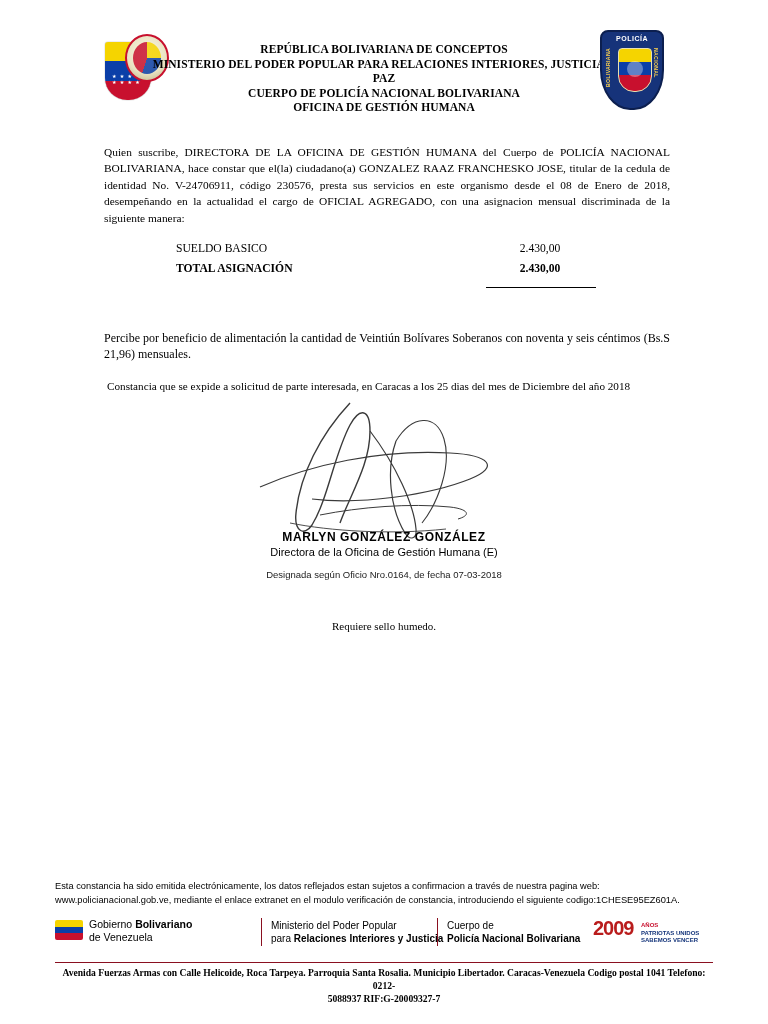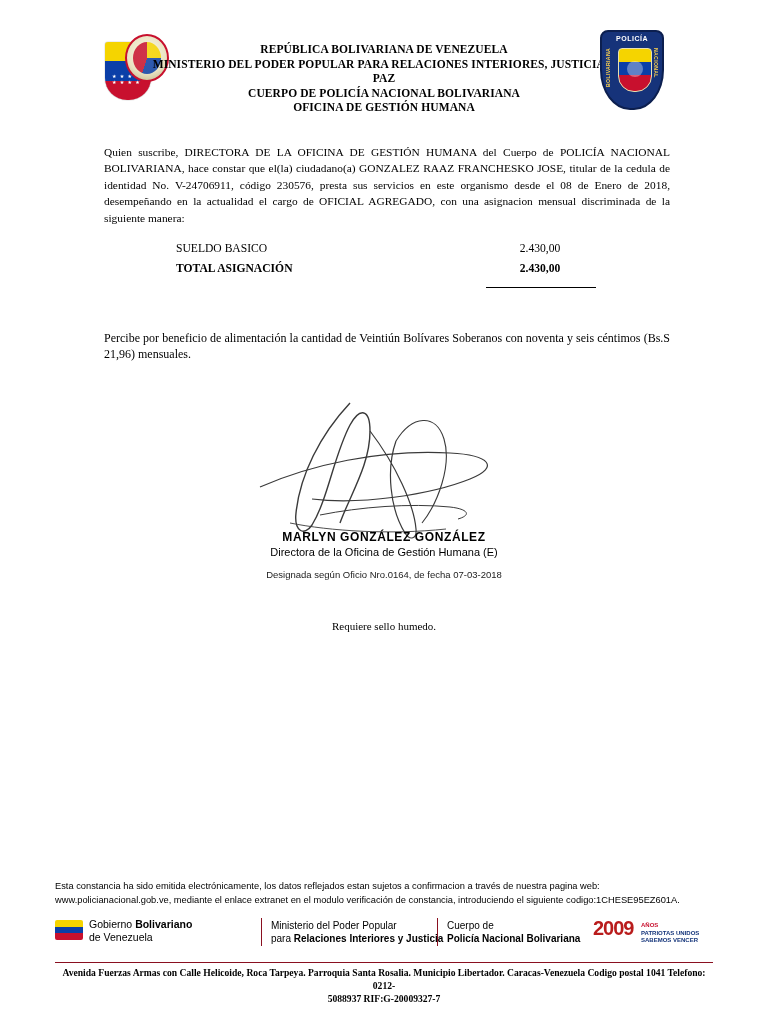--- a/index.html
+++ b/index.html
@@ -363,21 +363,21 @@
         <div class="band b"></div>
         <div class="band r"></div>
         <div class="stars">★ ★ ★ ★ ★ ★ ★ ★</div>
       </div>
       <div class="shield-left">
         <div class="inner"></div>
       </div>
     </div>
 
     <div class="header-titles">
-      <div>REPÚBLICA BOLIVARIANA DE VENEZUELA</div>
+      <div>REPÚBLICA BOLIVARIANA DE CONCEPTOS</div>
       <div>MINISTERIO DEL PODER POPULAR PARA RELACIONES INTERIORES, JUSTICIA Y PAZ</div>
       <div>CUERPO DE POLICÍA NACIONAL BOLIVARIANA</div>
       <div>OFICINA DE GESTIÓN HUMANA</div>
     </div>
 
 
     <div class="emblem-right">
       <div class="badge">
         <div class="label-top">POLICÍA</div>
         <div class="side-left">BOLIVARIANA</div>
@@ -396,20 +396,21 @@
     </div>
     <div class="rule"></div>
     <div class="row" style="">
       <div class="col-label bold">TOTAL ASIGNACIÓN</div>
       <div class="col-value bold">2.430,00</div>
     </div>
   </div>
 
   <div class="para-benefit">Percibe por beneficio de alimentación la cantidad de Veintiún Bolívares Soberanos con noventa y seis céntimos (Bs.S 21,96) mensuales.</div>
 
+  <div class="para-expide">Constancia que se expide a solicitud de parte interesada, en Caracas a los 25 dias del mes de Diciembre del año 2018</div>
 
   <div class="signature-area">
     <svg class="sig-svg" width="400" height="150" viewBox="0 0 400 150" fill="none" xmlns="http://www.w3.org/2000/svg">
       <path d="M150 8 C120 40, 100 80, 96 118 C94 136, 104 142, 112 130 C128 104, 134 60, 150 30 C160 12, 170 14, 170 36 C170 70, 150 100, 140 128" stroke="#3a3a3a" stroke-width="1.4" fill="none"></path>
       <path d="M60 92 C110 70, 180 54, 250 58 C290 60, 300 72, 270 84 C230 100, 160 110, 112 104" stroke="#3a3a3a" stroke-width="1.2" fill="none"></path>
       <path d="M170 36 C196 70, 214 110, 216 134 C217 144, 210 146, 205 138 C190 114, 186 74, 196 46" stroke="#3a3a3a" stroke-width="1.2" fill="none"></path>
       <path d="M196 46 C212 20, 236 18, 244 44 C252 70, 238 108, 222 128" stroke="#3a3a3a" stroke-width="1.1" fill="none"></path>
       <path d="M120 120 C160 112, 210 108, 250 112 C268 114, 272 120, 258 124" stroke="#3a3a3a" stroke-width="1" fill="none"></path>
       <path d="M90 128 C130 136, 190 140, 246 134" stroke="#3a3a3a" stroke-width="0.9" fill="none"></path>
     </svg>

